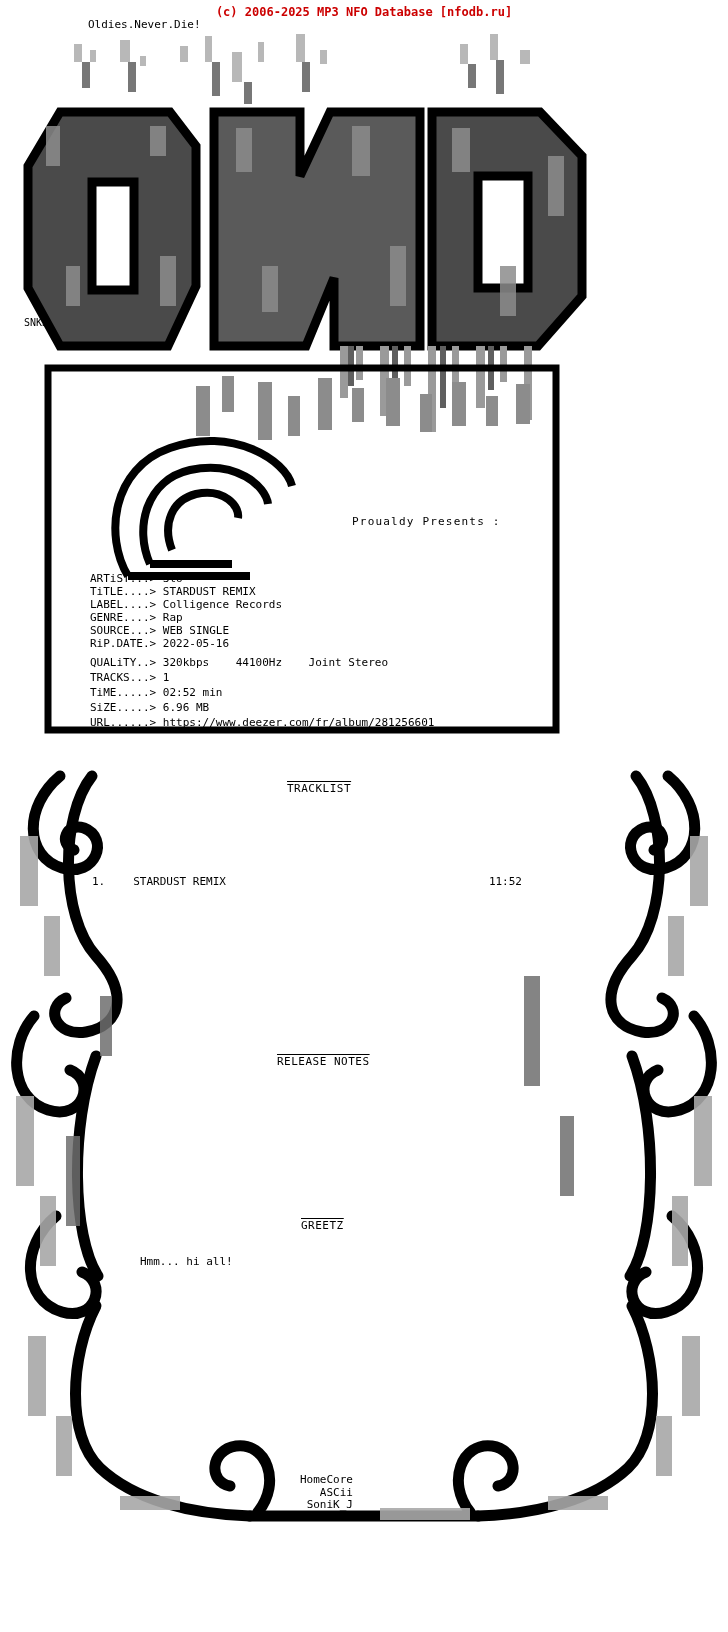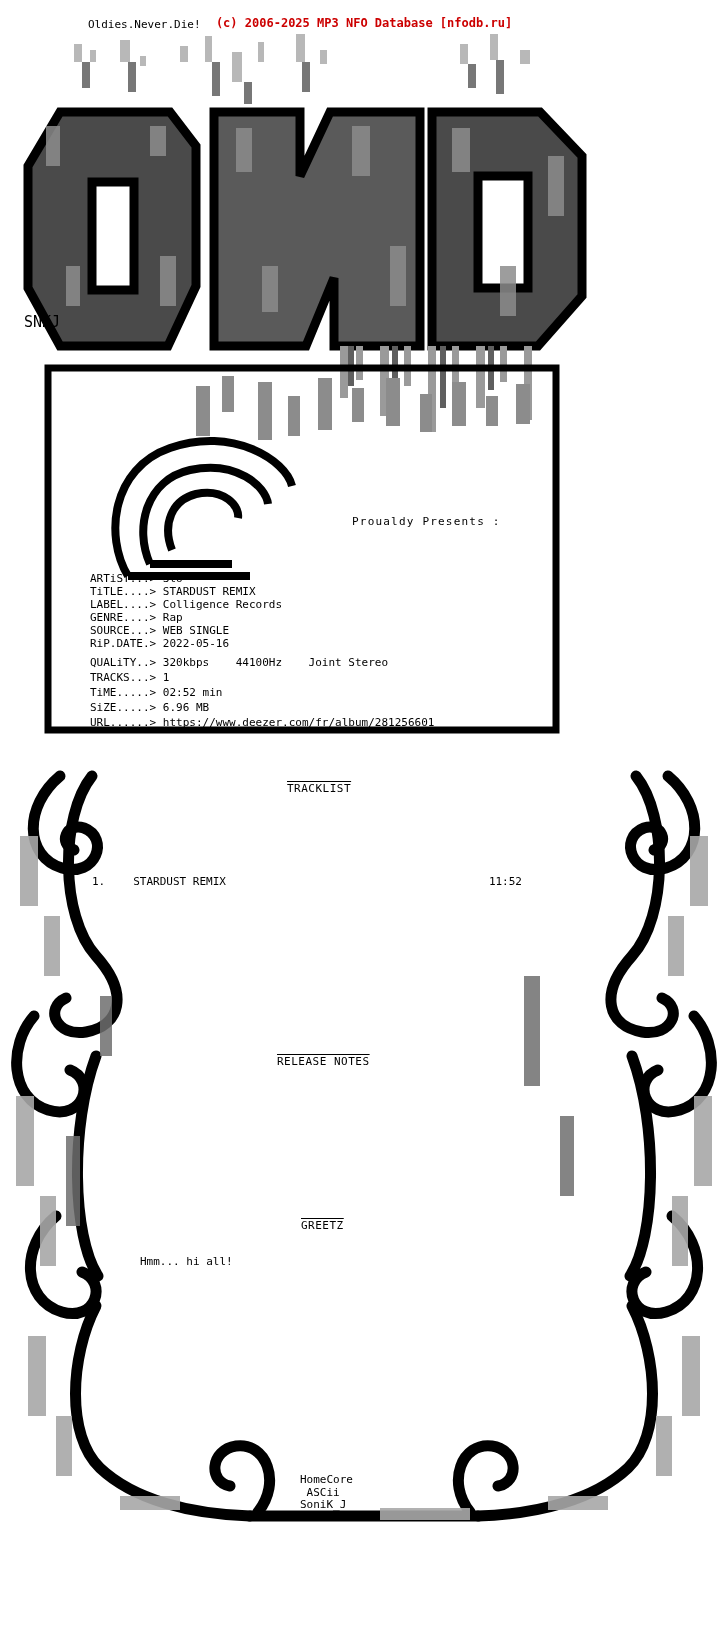--- a/index.html
+++ b/index.html
@@ -16,21 +16,21 @@
     overflow: hidden;
   }
   .page {
     position: absolute;
     inset: 0;
     width: 728px;
     height: 1632px;
   }
   .topbar {
     position: absolute;
-    top: 15px;
+    top: 4px;
     left: 0;
     width: 728px;
     height: 16px;
     text-align: center;
     font-size: 12px;
     line-height: 16px;
     color: #cc0000;
     font-weight: bold;
     font-family: "DejaVu Sans Mono", monospace;
     white-space: pre;
@@ -38,21 +38,21 @@
   
   .ov {
     position: absolute;
     white-space: pre;
     font-family: "DejaVu Sans Mono", monospace;
     font-size: 11px;
     line-height: 13px;
     color: #000;
   }
   .tagline { left: 88px; top: 18px; font-size: 11px; }
-  .snkj { left: 24px; top: 316px; font-size: 15px; }
+  .snkj { left: 24px; top: 316px; font-size: 10px; }
   .presents { left: 352px; top: 515px; font-size: 11px; letter-spacing: 1.2px; }
   .info-block { left: 90px; top: 572px; font-size: 11px; line-height: 13px; }
   .info-block2 { left: 90px; top: 655px; font-size: 11px; line-height: 15px; }
   .sec-title {
     position: absolute;
     font-family: "DejaVu Sans Mono", monospace;
     font-size: 11px;
     line-height: 13px;
     text-decoration: overline;
     letter-spacing: 0.5px;
@@ -72,21 +72,21 @@
     justify-content: space-between;
   }
   .greet-text { left: 140px; top: 1255px; font-size: 11px; }
   .sig {
     position: absolute;
     left: 300px;
     top: 1474px;
     font-size: 11px;
     line-height: 12.5px;
     white-space: pre;
-    text-align: left;
+    text-align: right;
   }
   .ascii-layer {
     position: absolute;
     top: 16px; left: 0;
     width: 728px; height: 1616px;
     pointer-events: none;
   }
   svg.frame { position:absolute; top:0; left:0; }
 </style>
 </head>

